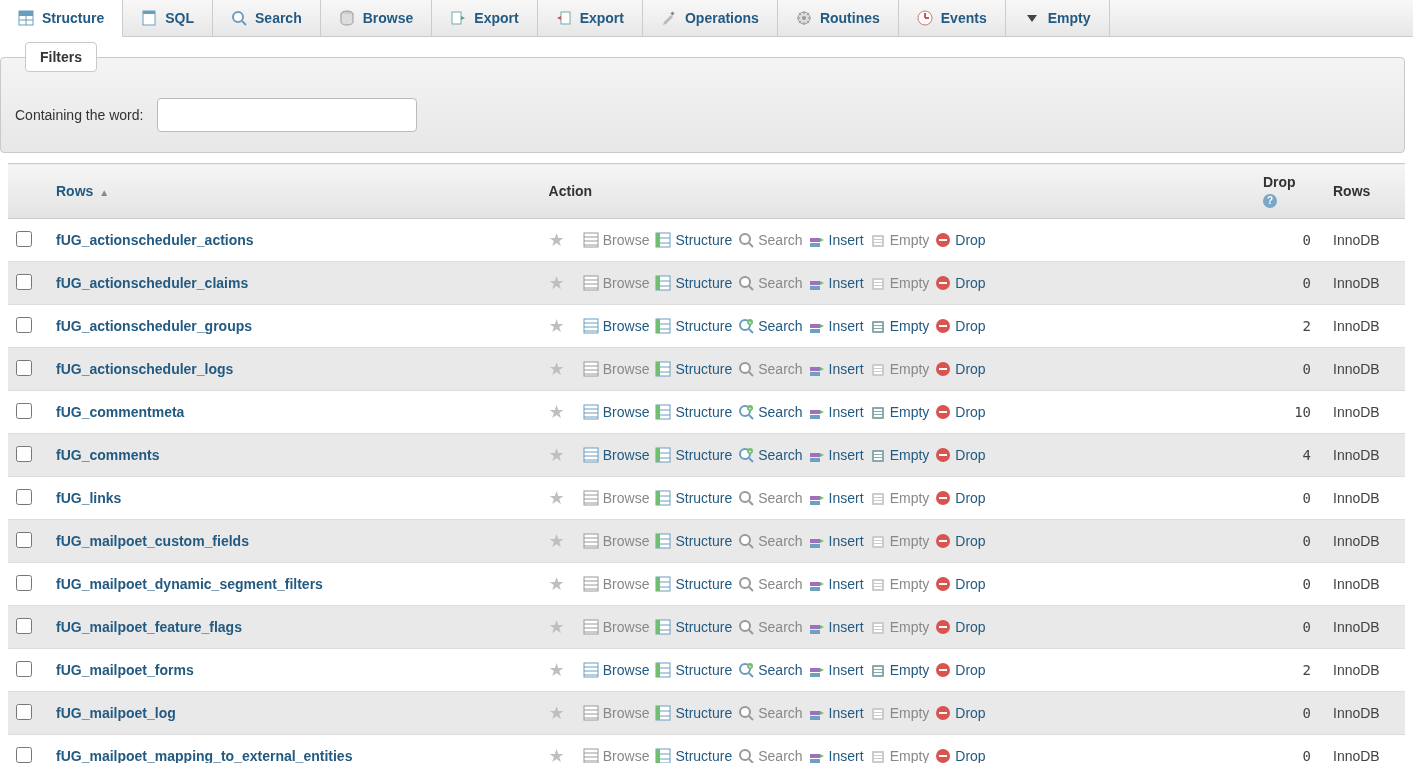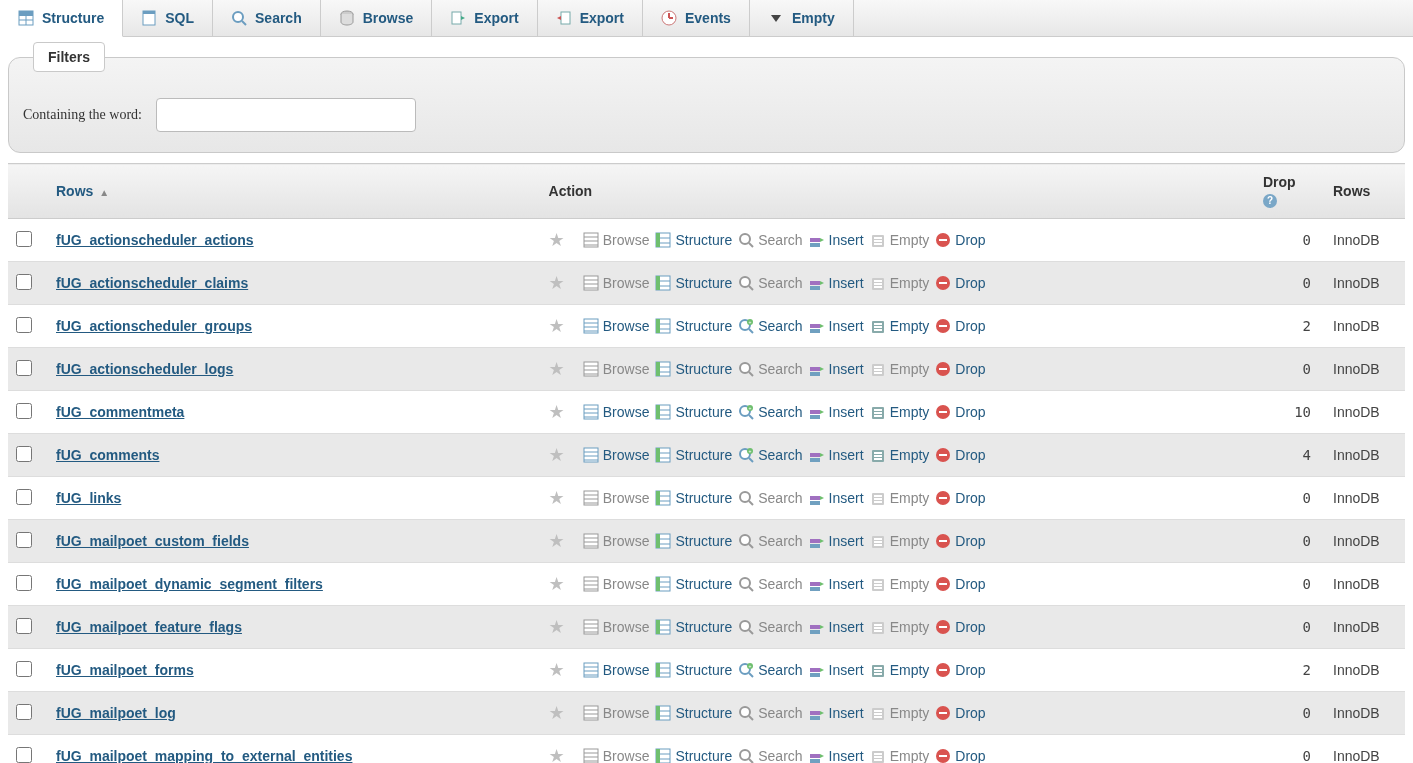--- a/index.html
+++ b/index.html
@@ -5,34 +5,34 @@
   * { margin:0; padding:0; box-sizing:border-box; }
   body { font-family: sans-serif; font-size:14px; color:#444; background:#fff; width:1413px; }
 
   
   .tabbar { display:flex; background:linear-gradient(#f8f8f8,#e7e7e7); border-bottom:1px solid #ccc; }
   .tab { display:flex; align-items:center; gap:8px; padding:10px 18px; border-right:1px solid #ccc; color:#235a81; font-weight:bold; cursor:pointer; }
   .tab.active { background:#fff; border-bottom:1px solid #fff; margin-bottom:-1px; }
   .tab .icon { width:16px; height:16px; display:block; }
 
   
-  .filters-wrap { margin:20px 8px 0 8px; border:1px solid #c9c9c9; border-radius:12px; background:linear-gradient(#f4f4f4,#e7e7e7); padding:40px 14px 20px 14px; position:relative; }
+  .filters-wrap { margin:20px 8px 0 0; border:1px solid #c9c9c9; border-radius:4px; background:linear-gradient(#f4f4f4,#e7e7e7); padding:40px 14px 20px 14px; position:relative; }
   .filters-tab { position:absolute; top:-16px; left:24px; background:#fff; border:1px solid #c9c9c9; border-radius:4px; padding:6px 14px; font-weight:bold; color:#333; }
   .filters-row { display:flex; align-items:center; gap:14px; }
-  .filters-row label { color:#333;font-family:Liberation Serif, serif; }
+  .filters-row label { color:#333; }
   .filters-row input { width:260px; height:34px; border:1px solid #bbb; border-radius:4px; background:#fff; padding:0 8px; }
 
   
   table.dblist { width:calc(100% - 16px); margin:10px 8px 0 8px; border-collapse:collapse; }
   table.dblist thead th { background:linear-gradient(#f5f5f5,#e3e3e3); border-top:1px solid #ccc; border-bottom:1px solid #ccc; text-align:left; font-weight:bold; color:#235a81; padding:10px 8px; }
   table.dblist thead th.black { color:#333; }
   table.dblist tbody tr:nth-child(odd) { background:#fff; }
   table.dblist tbody tr:nth-child(even) { background:#e9e9e9; }
   table.dblist tbody td { padding:10px 8px; border-bottom:1px solid #ddd; vertical-align:middle; }
-  .tbl-name { color:#235a81; font-weight:bold; cursor:pointer;text-decoration:underline; }
+  .tbl-name { color:#235a81; font-weight:bold; cursor:pointer; }
   .check input { width:16px; height:16px; }
   .actions { display:flex; align-items:center; gap:6px; }
   .act { display:flex; align-items:center; gap:4px; color:#235a81; cursor:pointer; }
   .act.muted { color:#888; }
   .rows { text-align:right; font-family: monospace; padding-right:14px !important; }
   .star { color:#bfbfbf; cursor:pointer; font-size:18px; }
   .sorticon { color:#888; font-size:10px; margin-left:6px; }
   .help-badge { display:inline-block; width:14px; height:14px; border-radius:50%; background:#7aa7c7; color:#fff; font-size:10px; line-height:14px; text-align:center; font-weight:bold; margin-top:4px; }
 
   
@@ -81,20 +81,35 @@
     </div>
     <div class="tab">
       <span class="icon"><svg class="i" viewBox="0 0 16 16">
           <rect x="5" y="2" width="9" height="12" fill="#fff" stroke="#7aa"></rect>
           <polygon points="5,6 1,8 5,10" fill="#c55"></polygon>
         </svg></span>
       <span>Export</span>
     </div>
     <div class="tab">
       <span class="icon"><svg class="i" viewBox="0 0 16 16">
+          <path d="M3 12l7-7 2 2-7 7-3 1z" fill="#bbb"></path>
+          <rect x="10" y="2" width="3" height="3" fill="#888" transform="rotate(45 11.5 3.5)"></rect>
+        </svg></span>
+      <span>Operations</span>
+    </div>
+    <div class="tab">
+      <span class="icon"><svg class="i" viewBox="0 0 16 16">
+          <circle cx="8" cy="8" r="6" fill="#ddd" stroke="#999"></circle>
+          <circle cx="8" cy="8" r="2" fill="#999"></circle>
+          <path d="M8 1v3M8 12v3M1 8h3M12 8h3M3 3l2 2M11 11l2 2M13 3l-2 2M5 11l-2 2" stroke="#999"></path>
+        </svg></span>
+      <span>Routines</span>
+    </div>
+    <div class="tab">
+      <span class="icon"><svg class="i" viewBox="0 0 16 16">
           <circle cx="8" cy="8" r="7" fill="#fff" stroke="#c77"></circle>
           <line x1="8" y1="8" x2="8" y2="3" stroke="#c55" stroke-width="2"></line>
           <line x1="8" y1="8" x2="12" y2="8" stroke="#c55" stroke-width="2"></line>
         </svg></span>
       <span>Events</span>
     </div>
     <div class="tab">
       <span class="icon"><svg class="i" viewBox="0 0 16 16">
           <polygon points="3,5 13,5 8,12" fill="#444"></polygon>
         </svg></span>

